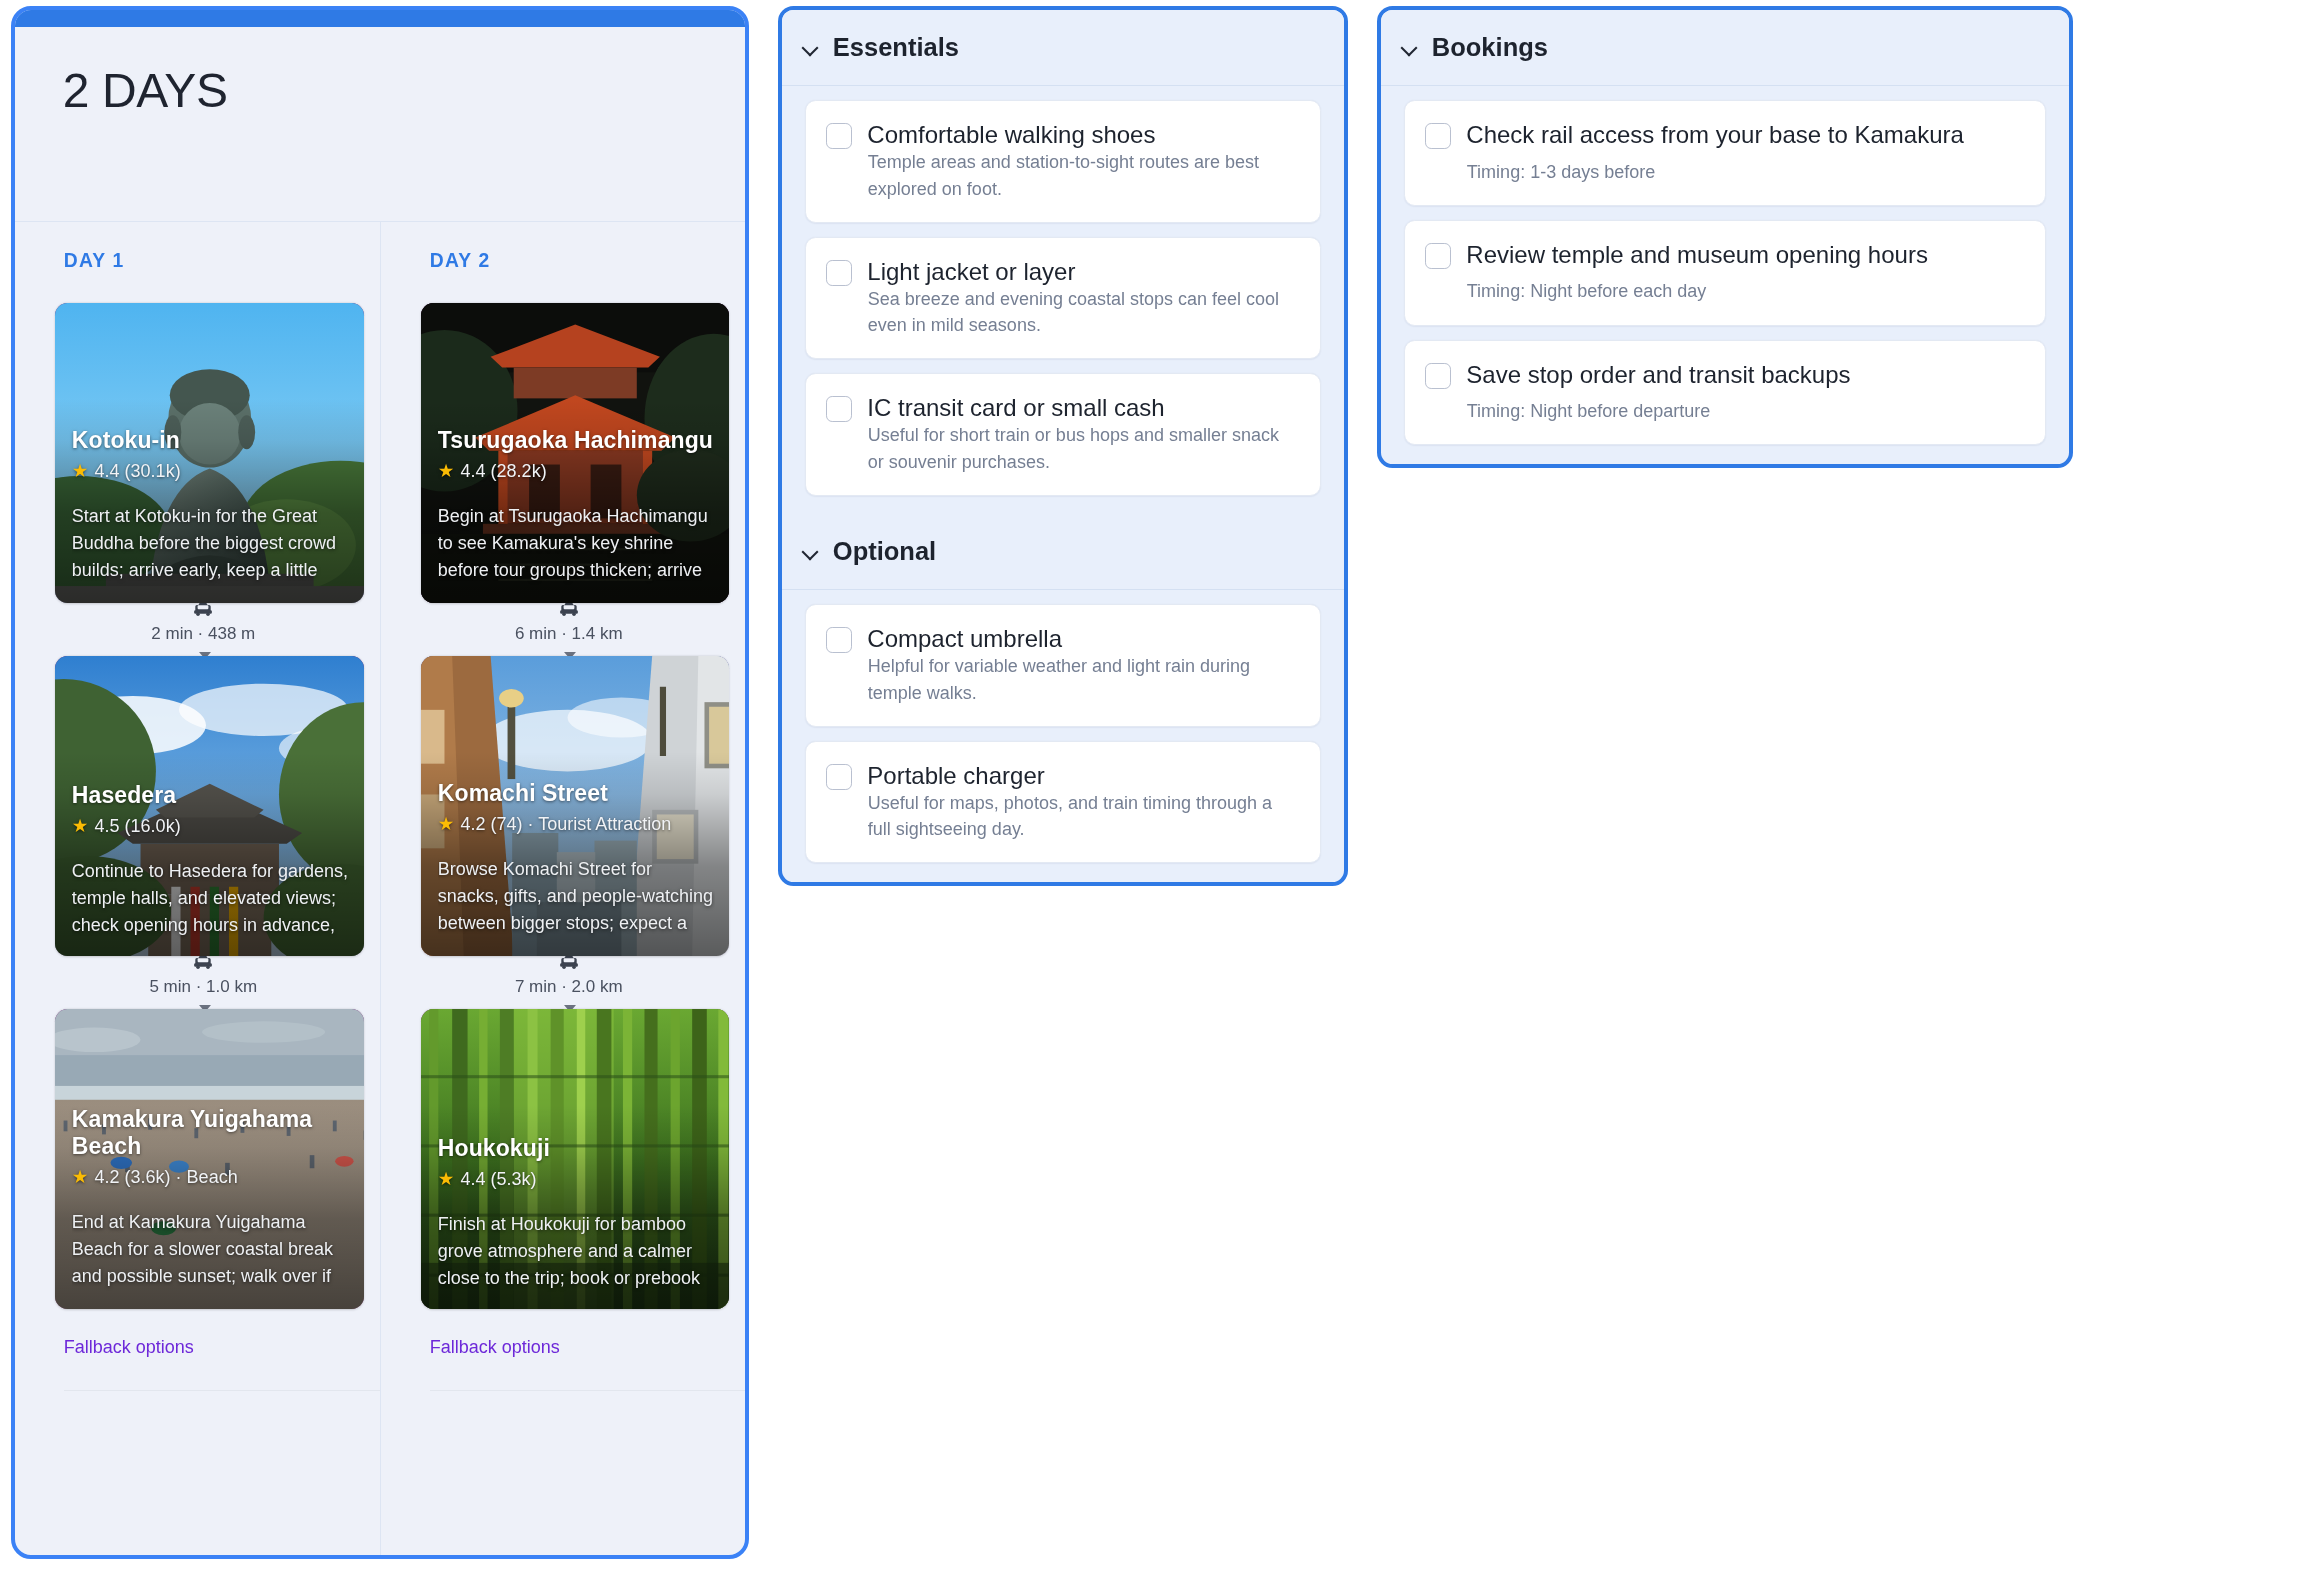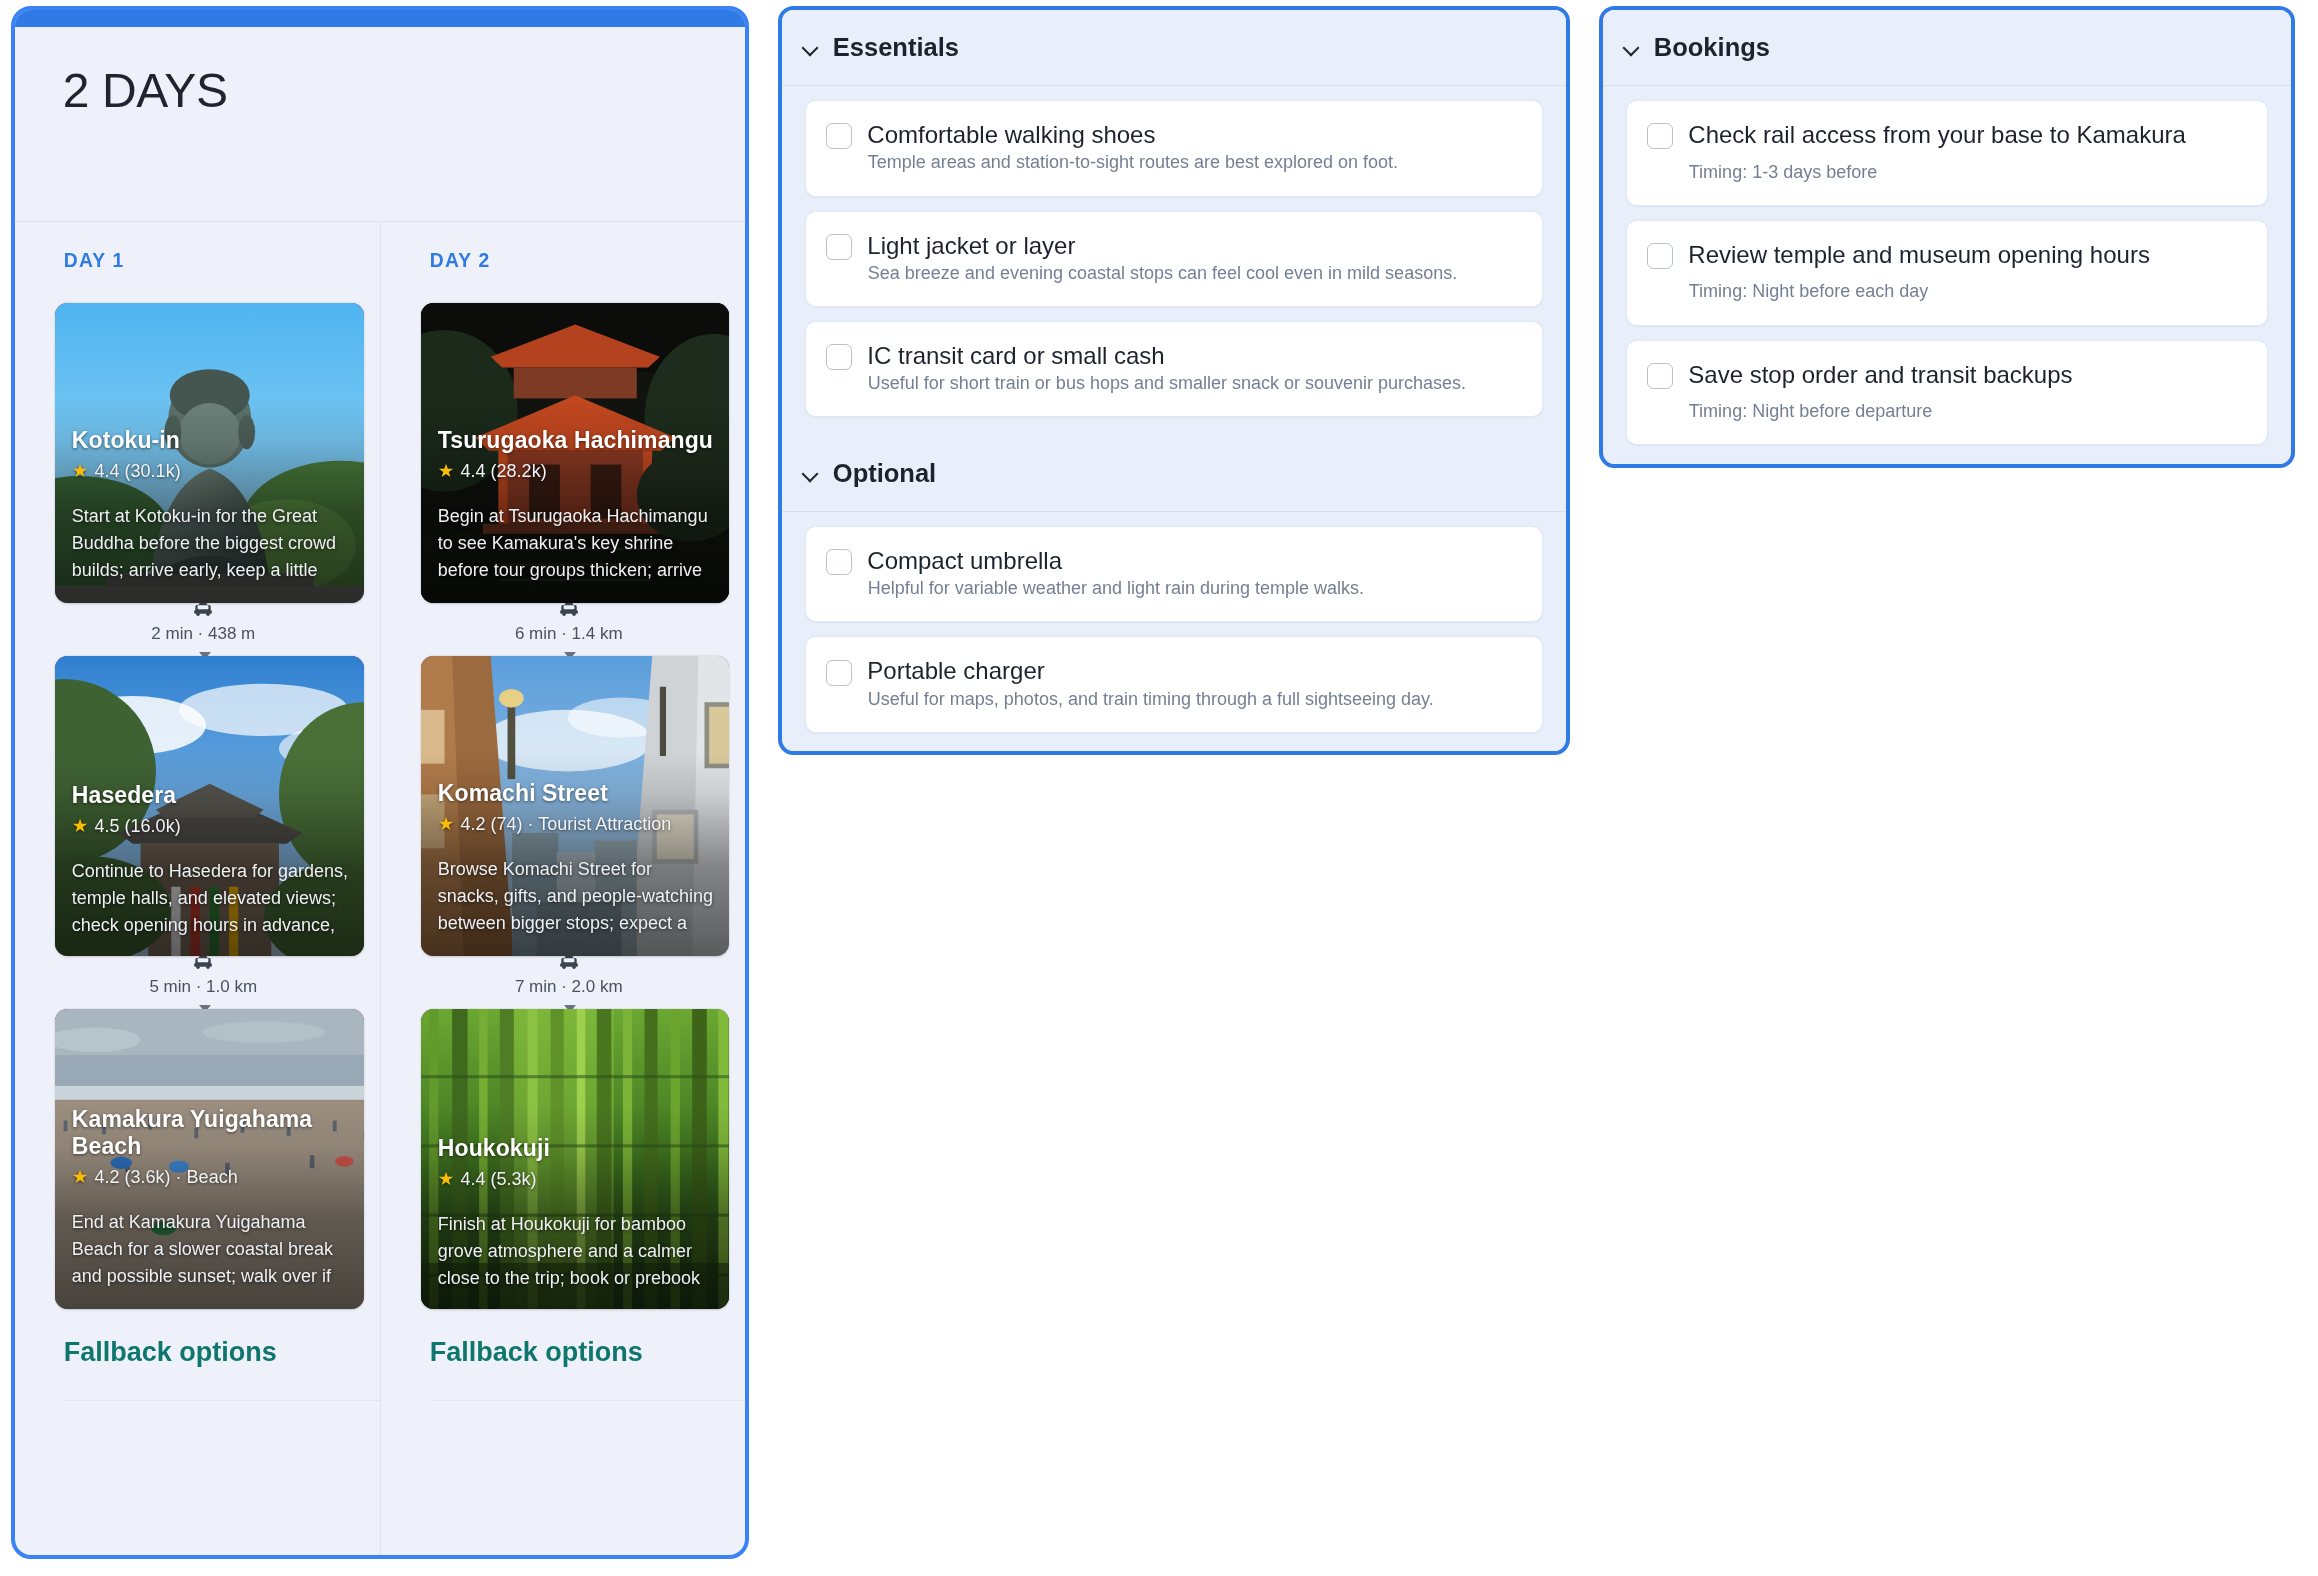--- a/index.html
+++ b/index.html
@@ -136,37 +136,37 @@
     border-right: 6.2px solid transparent;
     border-top: 7px solid #6b7280;
     margin-left: 3.1px;
   }
 
   .fallback-block {
     margin-top: 28px;
     padding: 0 0 0 37px;
   }
   .fallback-title {
-    font-size: 27px;
-    font-weight: 700;
-    color: #0f766e;
+    font-size: 18px;
+    font-weight: 400;
+    color: #6d28d9;
     padding-bottom: 32px;
     border-bottom: 1.5px solid #e2e6ee;
     margin-right: 0;
   }
 
   
   .check-panel {
     border: 4.6px solid #2f7ae5;
     border-radius: 15.5px;
     background: #e8effb;
     overflow: hidden;
     align-self: flex-start;
   }
-  .panel-essentials { width: 792px; }
+  .panel-essentials { width: 570px; }
   .panel-bookings  { width: 696px; }
 
   .section-head {
     display: flex;
     align-items: center;
     gap: 14px;
     padding: 23px 0 23px 20px;
     border-bottom: 1.5px solid #d4e0f2;
     background: #e8effb;
   }

